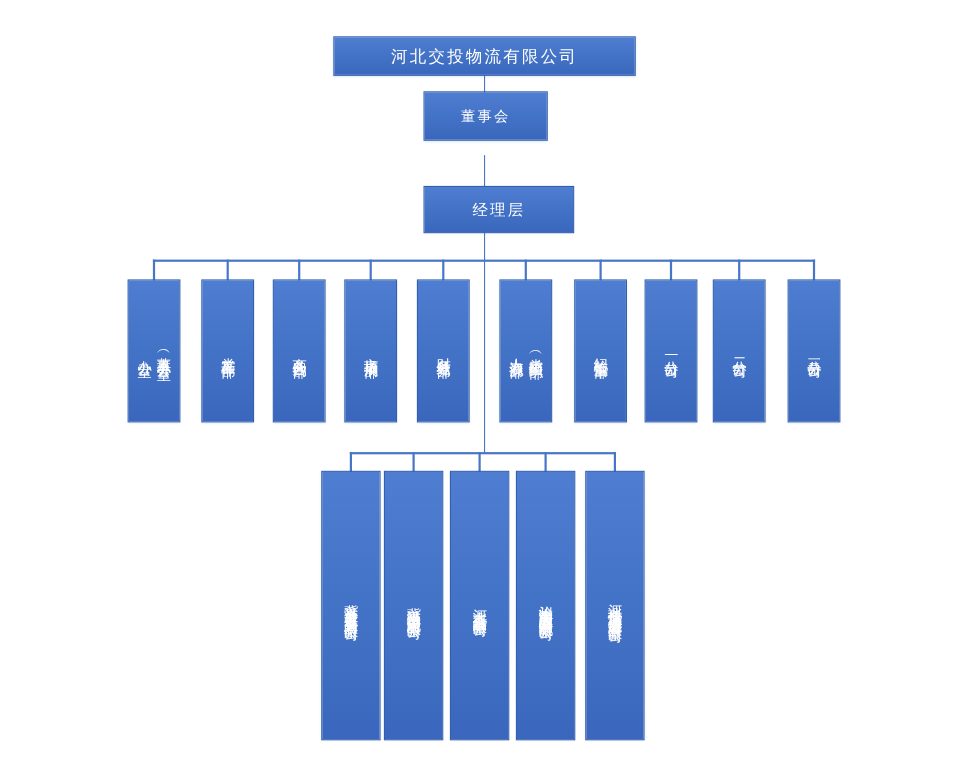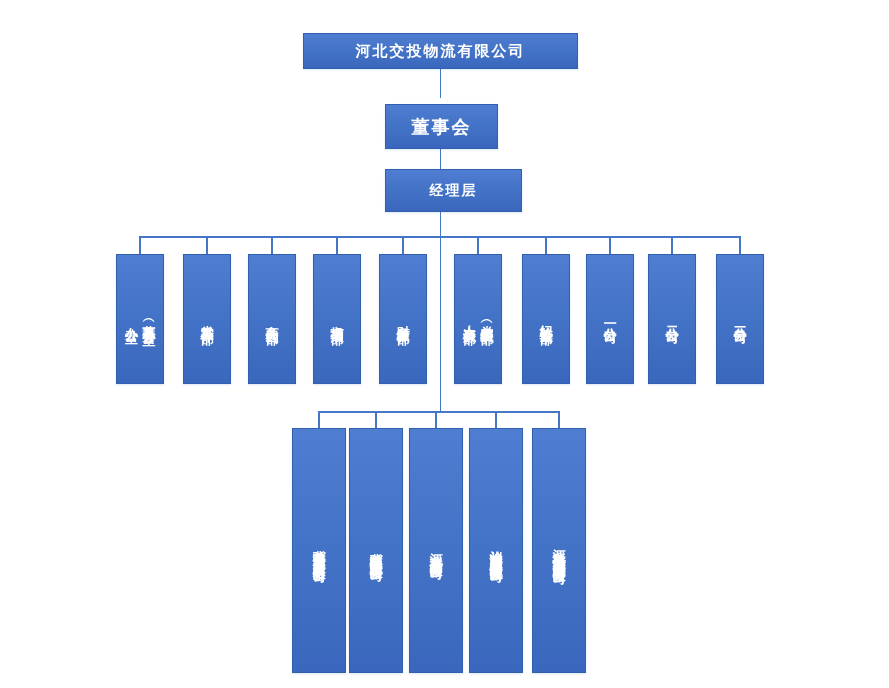--- a/index.html
+++ b/index.html
@@ -21,31 +21,31 @@
     height: 688px;
     background: var(--bg);
     overflow: hidden;
   }
 
   .node {
     position: absolute;
     background: linear-gradient(180deg, var(--fill-top) 0%, var(--fill-mid) 48%, var(--fill-bot) 100%);
     border: 1px solid var(--box-border);
     color: var(--text);
-    font-weight: bold;
+    font-weight: normal;
     display: flex;
     align-items: center;
     justify-content: center;
     box-shadow: 0 1px 2px rgba(68,114,196,0.18);
   }
 
   .node.h-label { letter-spacing: 2px; }
 
   .node-root   { left: 303px; top: 33px;  width: 275px; height: 36px; font-size: 15px; }
-  .node-board  { left: 385px; top: 104px;  width: 113px; height: 45px; font-size: 18px; }
+  .node-board  { left: 385px; top: 83px;  width: 113px; height: 45px; font-size: 13px; }
   .node-mgmt   { left: 385px; top: 169px; width: 137px; height: 43px; font-size: 14px; }
 
   .node-dept {
     top: 254px;
     width: 48px;
     height: 130px;
     font-size: 13px;
     gap: 2px;
   }
   .node-sub {

